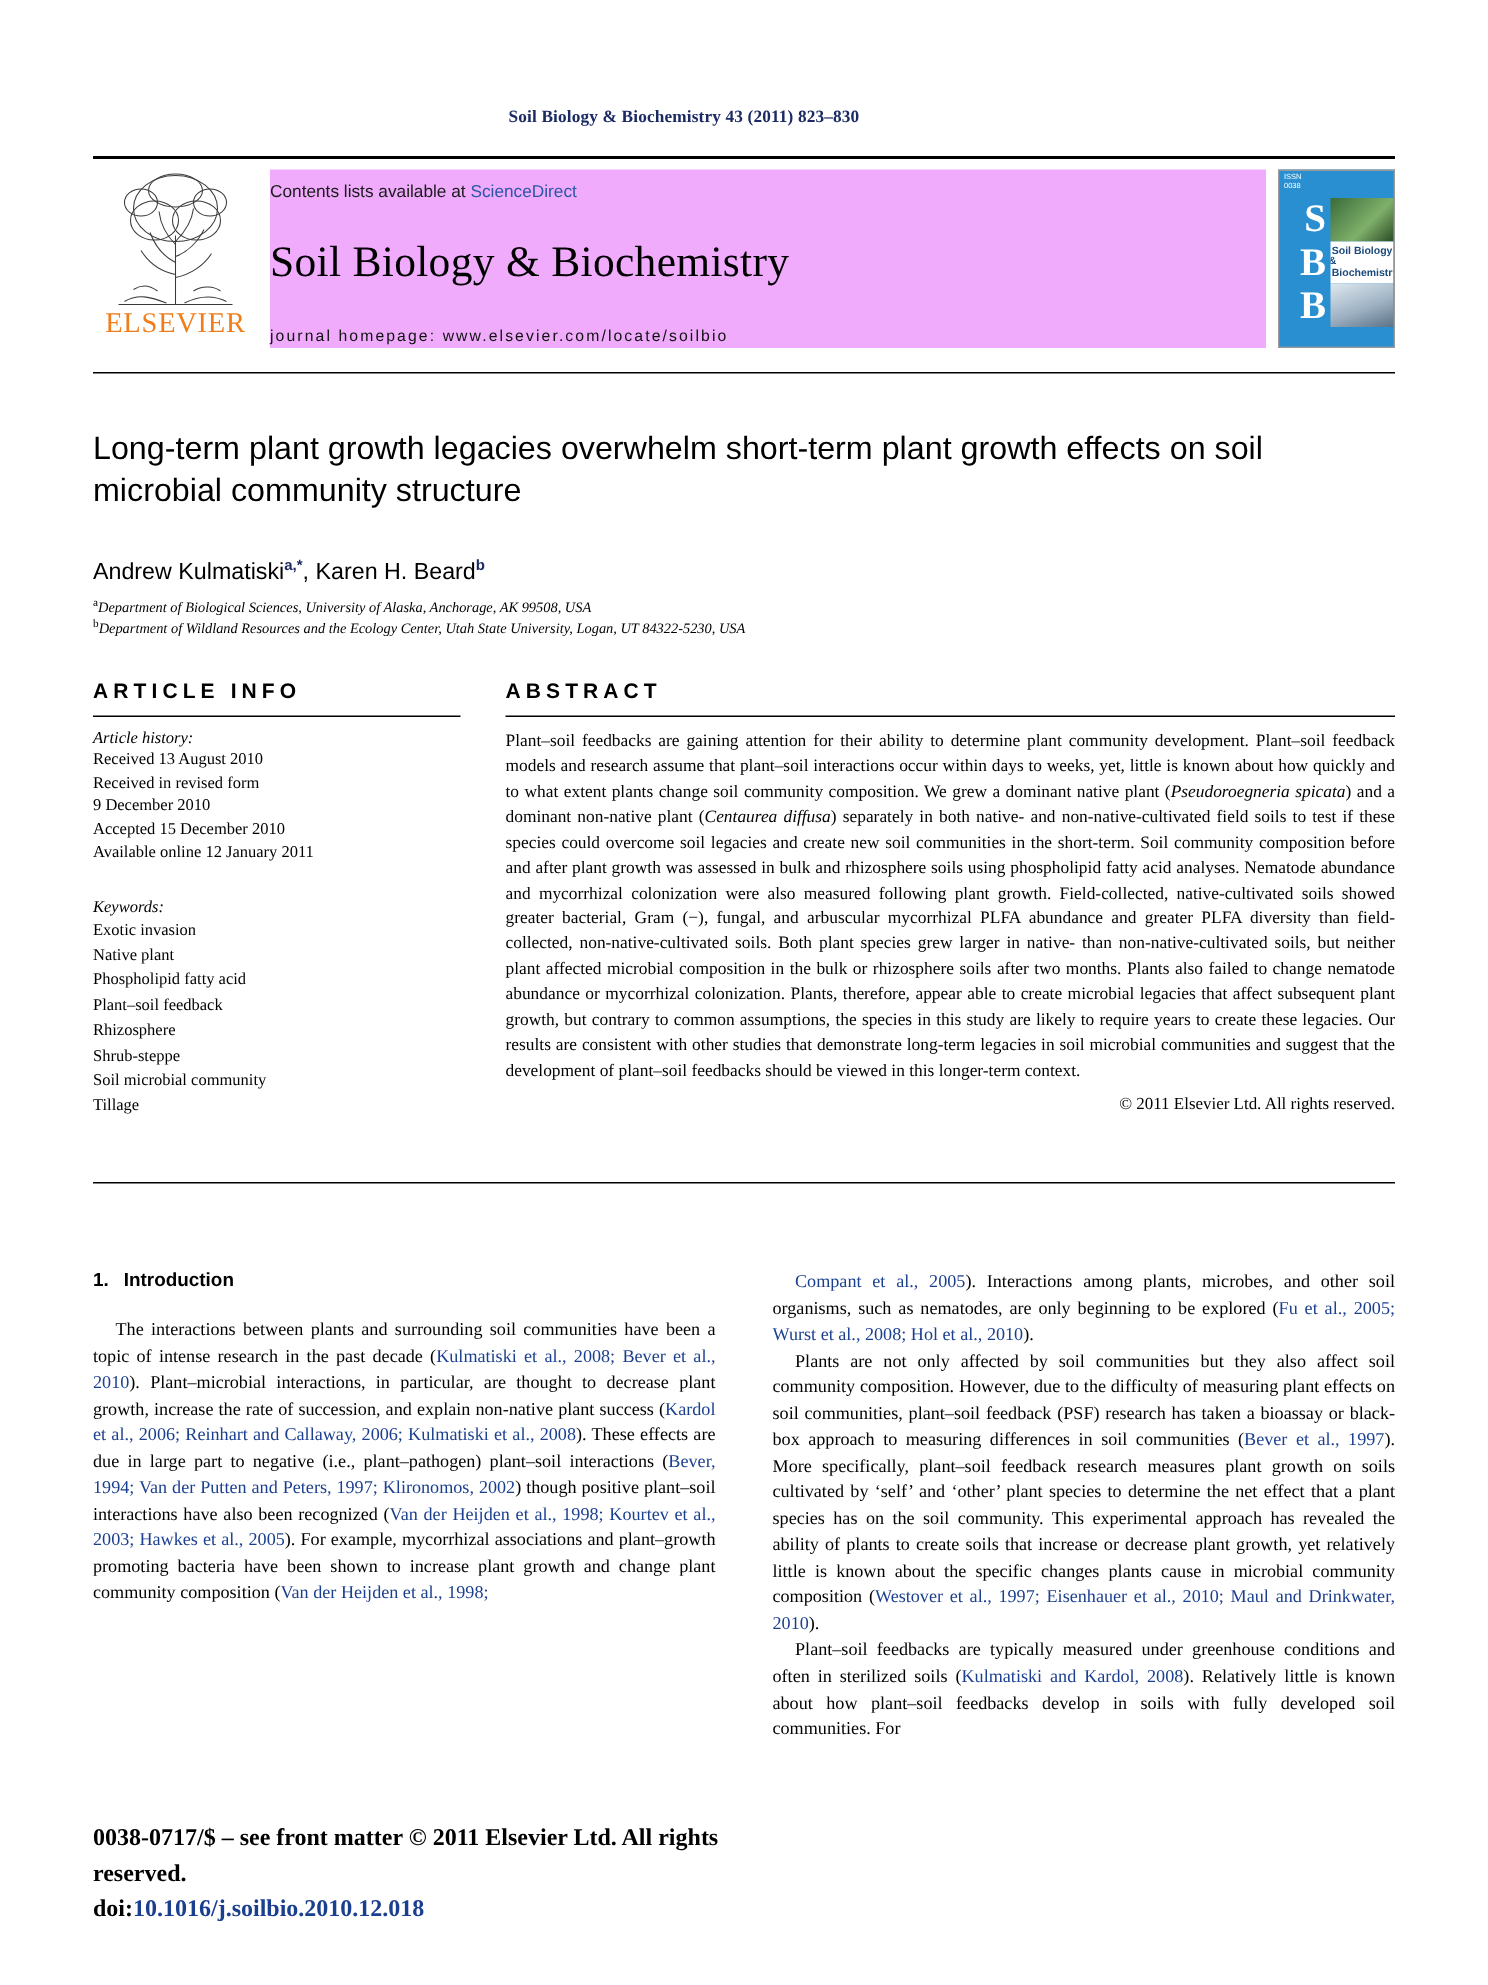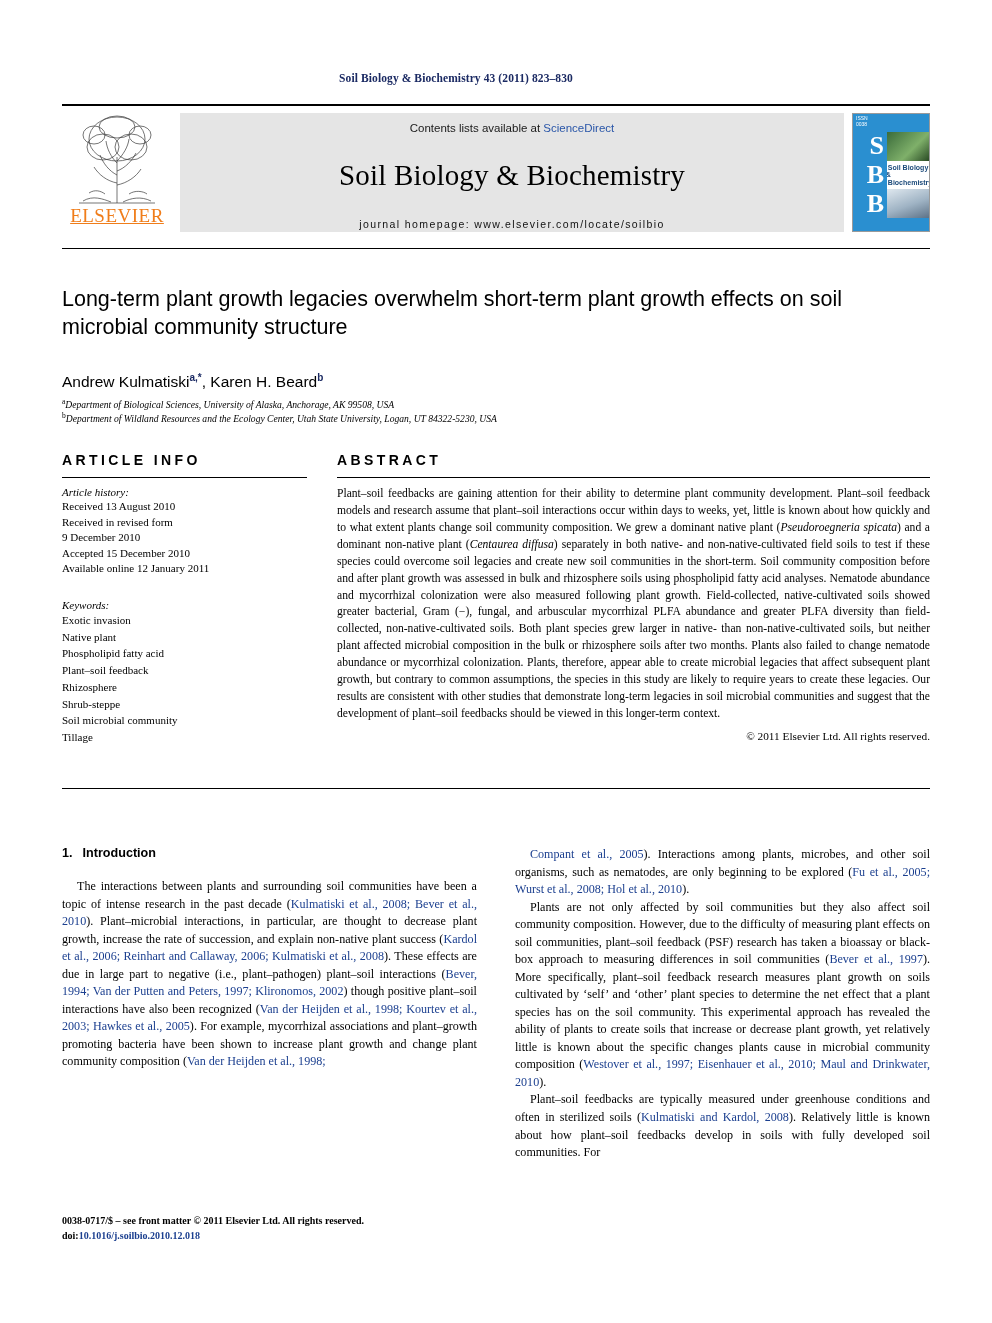--- a/index.html
+++ b/index.html
@@ -48,28 +48,27 @@
   }
   .tree-svg { display:block; }
   .elsevier-word {
     font-family: "Liberation Serif", serif;
     font-size: 19px;
     letter-spacing: .5px;
     color: #f07d1a;
     font-weight: normal;
     margin-top: 1px;
     line-height: 1;
-    text-decoration: underline;
   }
   .journal-banner {
     flex: 1 1 auto;
-    background: #e5e5e5;
+    background: #f0abfc;
     margin: 0 8px;
     padding: 9px 0 8px 0;
-    text-align: center;
+    text-align: left;
     position: relative;
     height: 119px;
   }
   .contents-line {
     font-family: "Liberation Sans", sans-serif;
     font-size: 11.5px;
     color: #1a1a1a;
   }
   .contents-line .sd {
     color: #2a56a8;
@@ -281,21 +280,21 @@
     text-indent: -2px;
   }
   .fn-line i { font-style: italic; }
   .fn-line .mail { color: #1b3f8f; text-decoration: underline; }
 
   .imprint {
     position: absolute;
     left: 62px; width: 430px;
     top: 1214px;
     font-family: "Liberation Serif", serif;
-    font-size: 10px;
+    font-size: 16px;
     line-height: 1.48;
     font-weight: bold;
   }
   .imprint .doi { color: #1b3f8f; font-weight: bold; }
 </style>
 </head>
 <body>
 
 <div class="page">
 

